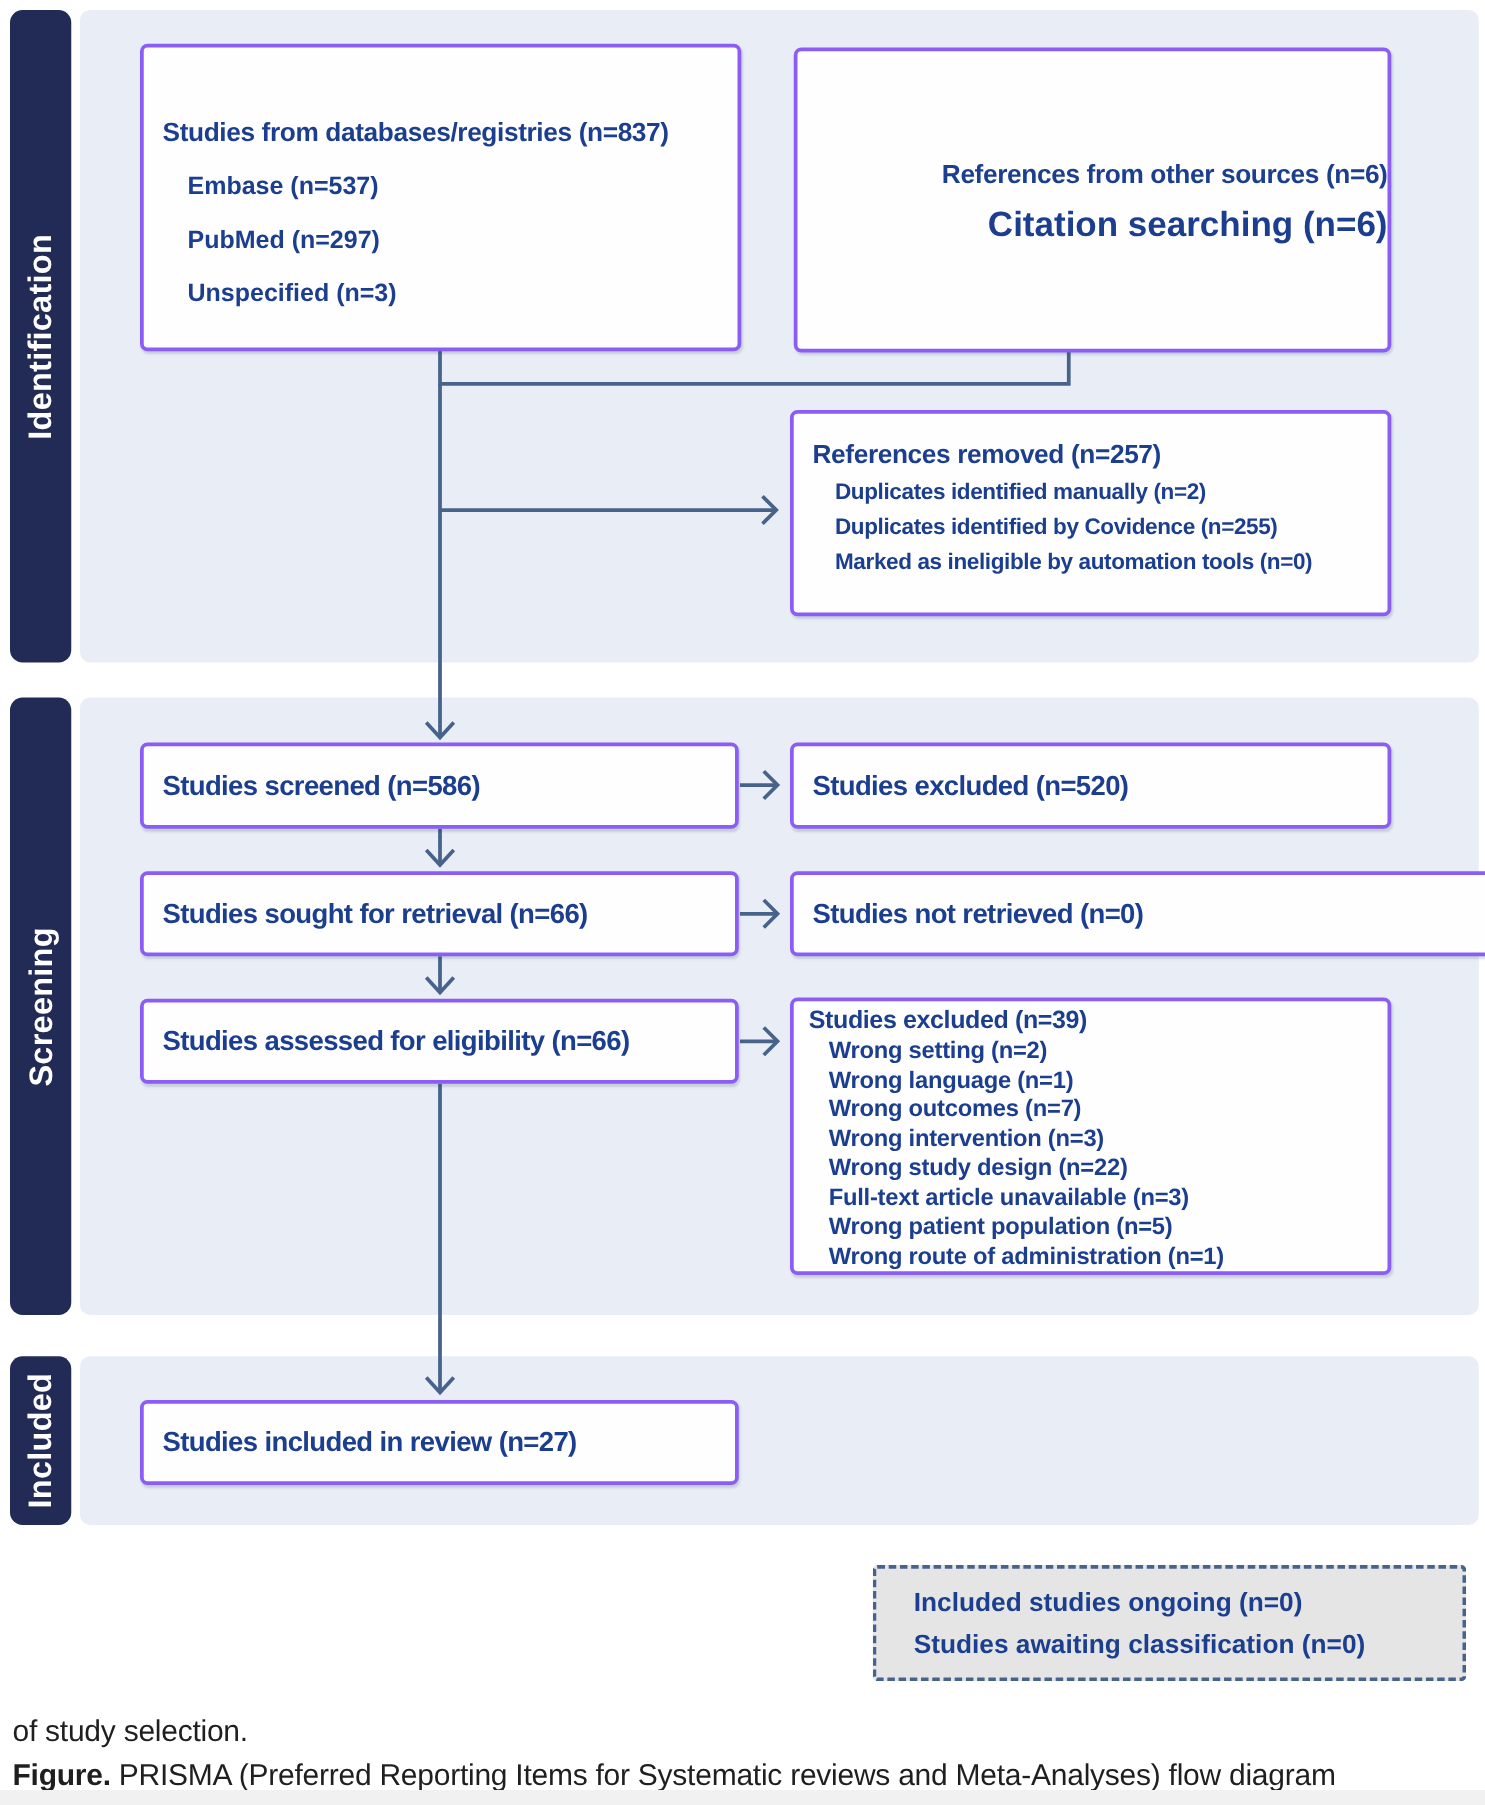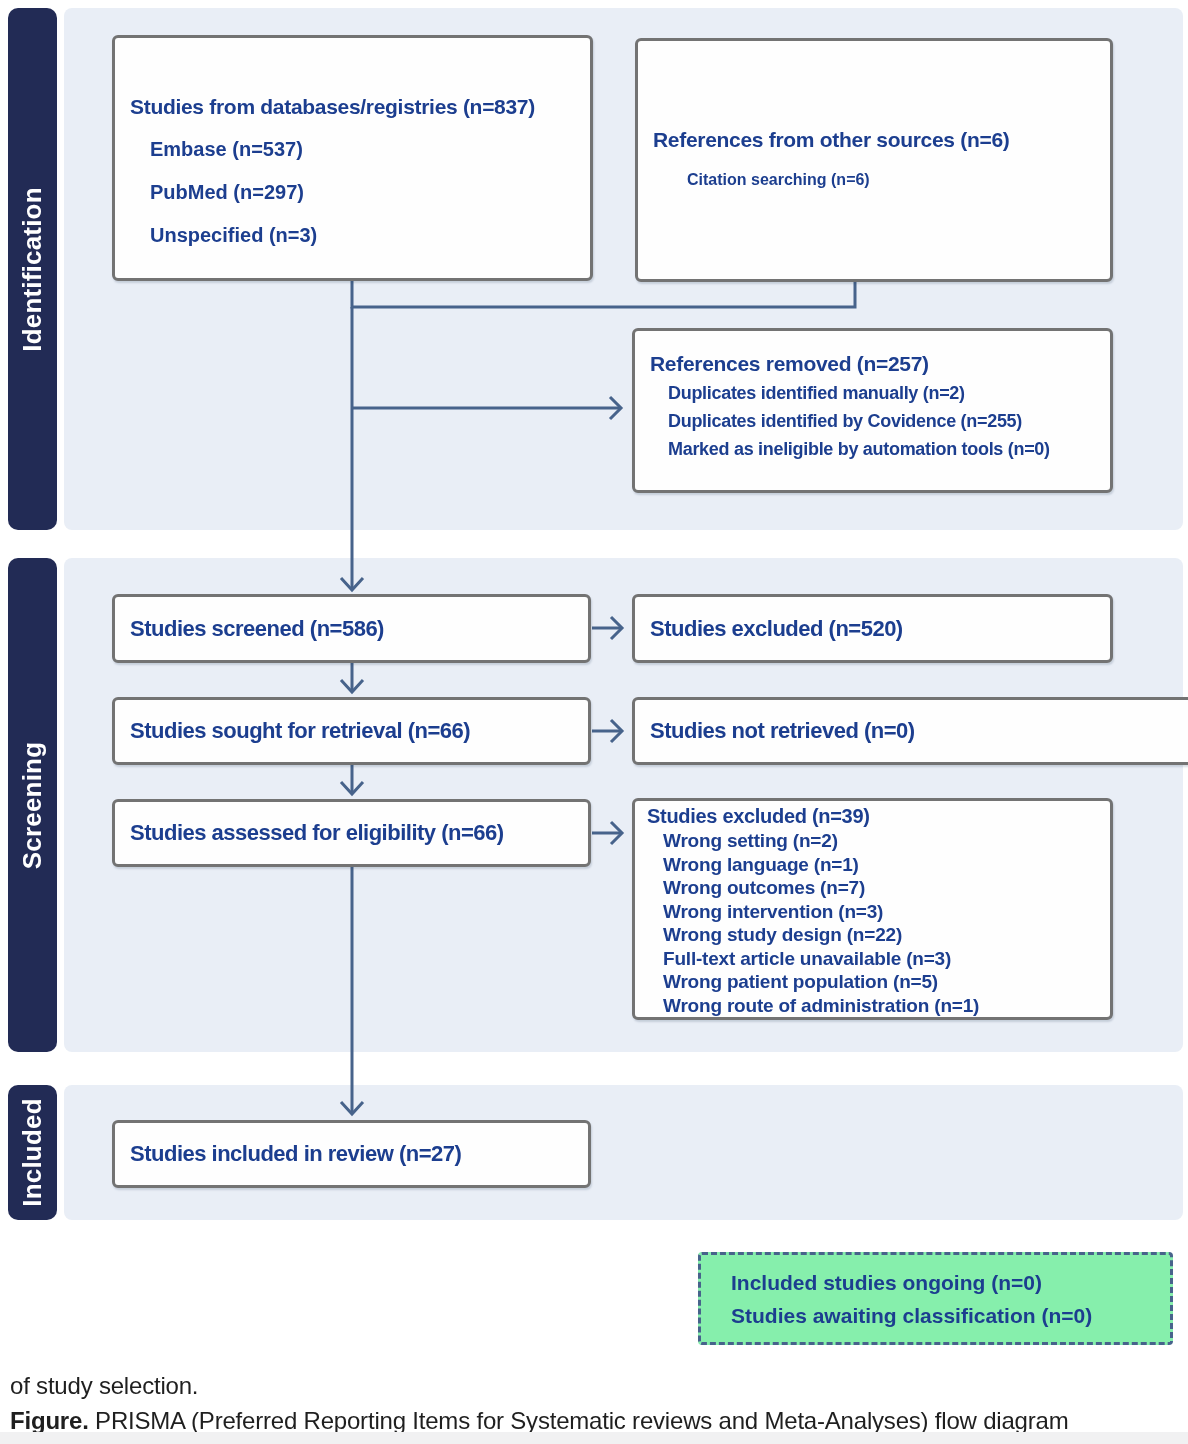--- a/index.html
+++ b/index.html
@@ -16,50 +16,50 @@
     position:absolute; left:8px; width:49px;
     background:#222b55; border-radius:10px;
     display:flex; align-items:center; justify-content:center;
   }
   .sidebar-label {
     color:#ffffff; font-weight:bold; font-size:26px;
     transform:rotate(-90deg); white-space:nowrap; letter-spacing:0.2px;
   }
   .fbox {
     position:absolute; background:#fefefe;
-    border:3px solid #737373; border-radius:6px;
+    border:3px solid #8b5cf6; border-radius:6px;
     color:#1c3e8f; overflow:hidden;
     box-shadow:1px 2px 2px rgba(40,60,90,0.18);
     box-sizing:border-box;
   }
   .fbox .title { font-weight:bold; white-space:nowrap; }
   .fbox .item  { white-space:nowrap; }
   .center-row { display:flex; align-items:center; padding-left:15px; }
   .center-row .title { font-size:22px; letter-spacing:-0.5px; }
 
   
   #box-databases { padding:48px 12px 0 15px; }
   #box-databases .title { font-size:21px; line-height:42px; letter-spacing:-0.3px; }
   #box-databases .item  { font-size:20px; line-height:43px; font-weight:bold; margin-left:20px; }
 
-  #box-other-sources { display:flex; flex-direction:column; justify-content:center; padding-left:15px; }
+  #box-other-sources { display:flex; flex-direction:column; justify-content:center; padding-left:15px;text-align:right; }
   #box-other-sources .title { font-size:21px; line-height:40px; letter-spacing:-0.3px; }
-  #box-other-sources .item  { font-size:16px; line-height:40px; font-weight:bold; margin-left:34px; }
+  #box-other-sources .item  { font-size:28px; line-height:40px; font-weight:bold; margin-left:34px; }
 
   #box-references-removed { padding:18px 10px 0 15px; }
   #box-references-removed .title { font-size:21px; line-height:30px; letter-spacing:-0.3px; }
   #box-references-removed .item  { font-size:18px; line-height:28px; font-weight:bold; letter-spacing:-0.3px; margin-left:18px; }
 
   #box-excluded-eligibility { padding:3px 22px 0 12px; }
   #box-excluded-eligibility .title { font-size:20px; line-height:25px; letter-spacing:-0.3px; }
   #box-excluded-eligibility .item  { font-size:19px; line-height:23.5px; font-weight:bold; letter-spacing:-0.2px; margin-left:16px; }
 
   #box-ongoing {
     position:absolute; left:698px; top:1252px; width:475px; height:93px;
-    background:#86efac; border:3px dashed #47638b; border-radius:4px;
+    background:#e5e5e5; border:3px dashed #47638b; border-radius:4px;
     display:flex; flex-direction:column; justify-content:center;
     padding-left:30px; box-sizing:border-box; color:#1c3e8f;
   }
   #box-ongoing .line { font-size:21px; font-weight:bold; line-height:33px; white-space:nowrap; }
 
   #connectors { position:absolute; left:0; top:0; pointer-events:none; }
   #connectors path { stroke:#47638b; stroke-width:3; fill:none; }
 
   #caption {
     position:absolute; left:10px; top:1368px; width:1176px;

